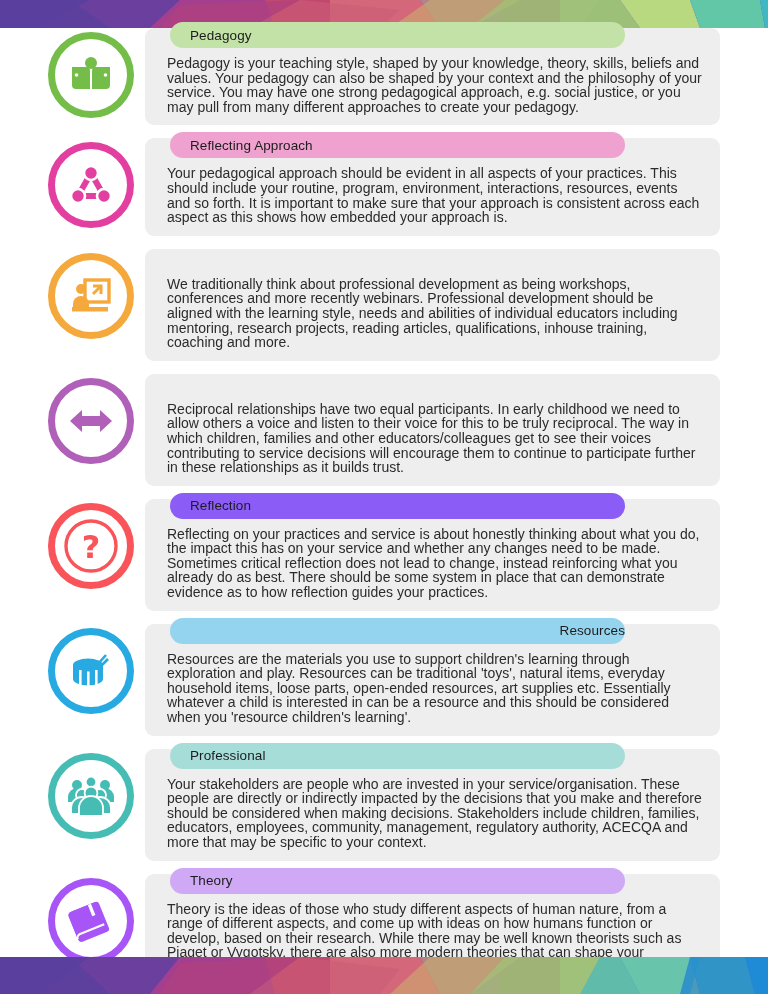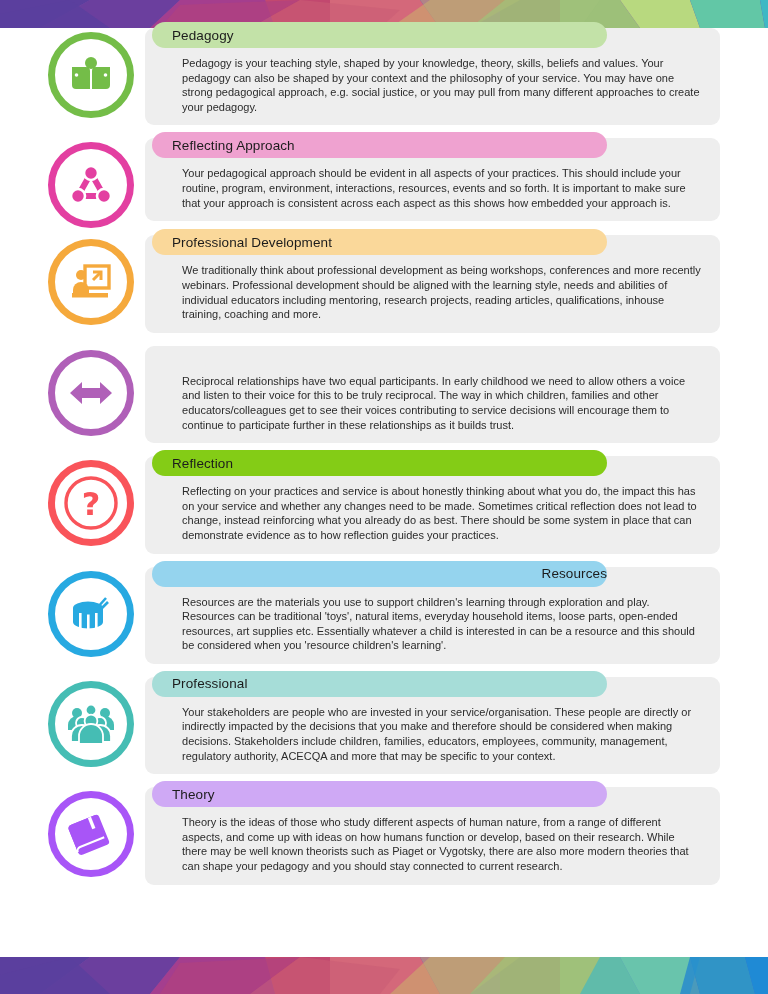--- a/index.html
+++ b/index.html
@@ -58,40 +58,39 @@
   .card {
     position: relative;
     margin-left: 97px;
     background: #eeeeee;
     border-radius: 9px;
     padding: 28px 18px 11px 22px;
     min-height: 78px;
   }
   .pill {
     position: absolute;
-    left: 7px; top: -6px;
+    left: 25px; top: -6px;
     height: 26px;
     width: 455px;
     border-radius: 13px;
     display: flex;
     align-items: center;
     padding-left: 20px;
   }
   .pill-label {
     font-size: 13.5px;
     color: #1c1c1c;
     font-weight: 400;
     letter-spacing: 0.1px;
   }
   .body-text {
-    font-size: 11px;
+    font-size: 14px;
     line-height: 14.6px;
     color: #2b2b2b;
     letter-spacing: 0.01px;
-    margin-left: 15px;
   }
   .badge {
     position: absolute;
     left: 0; top: 4px;
     width: 86px; height: 86px;
     border-radius: 50%;
     background: #ffffff;
     display: flex;
     align-items: center;
     justify-content: center;
@@ -194,23 +193,20 @@
         <rect x="16" y="6" width="24" height="22" fill="none" stroke="#f5a93c" stroke-width="3.4"></rect>
         <path d="M24 12 l8 0 l0 8" stroke="#f5a93c" stroke-width="3" fill="none"></path>
         <path d="M32 12 l-8 8" stroke="#f5a93c" stroke-width="3" fill="none"></path>
         <circle cx="12" cy="15" r="5" fill="#f5a93c"></circle>
         <path d="M4 37 v-7 a8 8 0 0 1 16 0 v7 z" fill="#f5a93c"></path>
         <rect x="3" y="33" width="36" height="4.5" fill="#f5a93c"></rect>
       </svg>
           </span>
     </div>
     <div class="card">
-      <div class="pill" style="background:#fad89a;">
-        <span class="pill-label">Professional Development</span>
-      </div>
       <div class="body-text">We traditionally think about professional development as being workshops, conferences and more recently webinars. Professional development should be aligned with the learning style, needs and abilities of individual educators including mentoring, research projects, reading articles, qualifications, inhouse training, coaching and more.</div>
     </div>
       </div>
       <div class="row">
     <div class="badge" style="border:7px solid #b060b8;">
       <span>
             <svg width="46" height="30" viewBox="0 0 46 30">
         <path d="M2 15 L14 4 L14 10 L32 10 L32 4 L44 15 L32 26 L32 20 L14 20 L14 26 Z" fill="#b060b8"></path>
       </svg>
           </span>
@@ -222,21 +218,21 @@
       <div class="row">
     <div class="badge" style="border:7px solid #f9545a;">
       <span>
             <svg width="58" height="58" viewBox="0 0 58 58">
         <circle cx="29" cy="29" r="25" fill="none" stroke="#f9545a" stroke-width="3.4"></circle>
         <text x="29" y="41" text-anchor="middle" font-family="DejaVu Sans, sans-serif" font-size="32" font-weight="700" fill="#f9545a">?</text>
       </svg>
           </span>
     </div>
     <div class="card">
-      <div class="pill" style="background:#84cc16;">
+      <div class="pill" style="background:#8b5cf6;">
         <span class="pill-label">Reflection</span>
       </div>
       <div class="body-text">Reflecting on your practices and service is about honestly thinking about what you do, the impact this has on your service and whether any changes need to be made. Sometimes critical reflection does not lead to change, instead reinforcing what you already do as best. There should be some system in place that can demonstrate evidence as to how reflection guides your practices.</div>
     </div>
       </div>
       <div class="row">
     <div class="badge" style="border:7px solid #27a9e1;">
       <span>
             <svg width="46" height="44" viewBox="0 0 46 44">
         <path d="M22 28 L40 10" stroke="#27a9e1" stroke-width="2.6" fill="none"></path>

